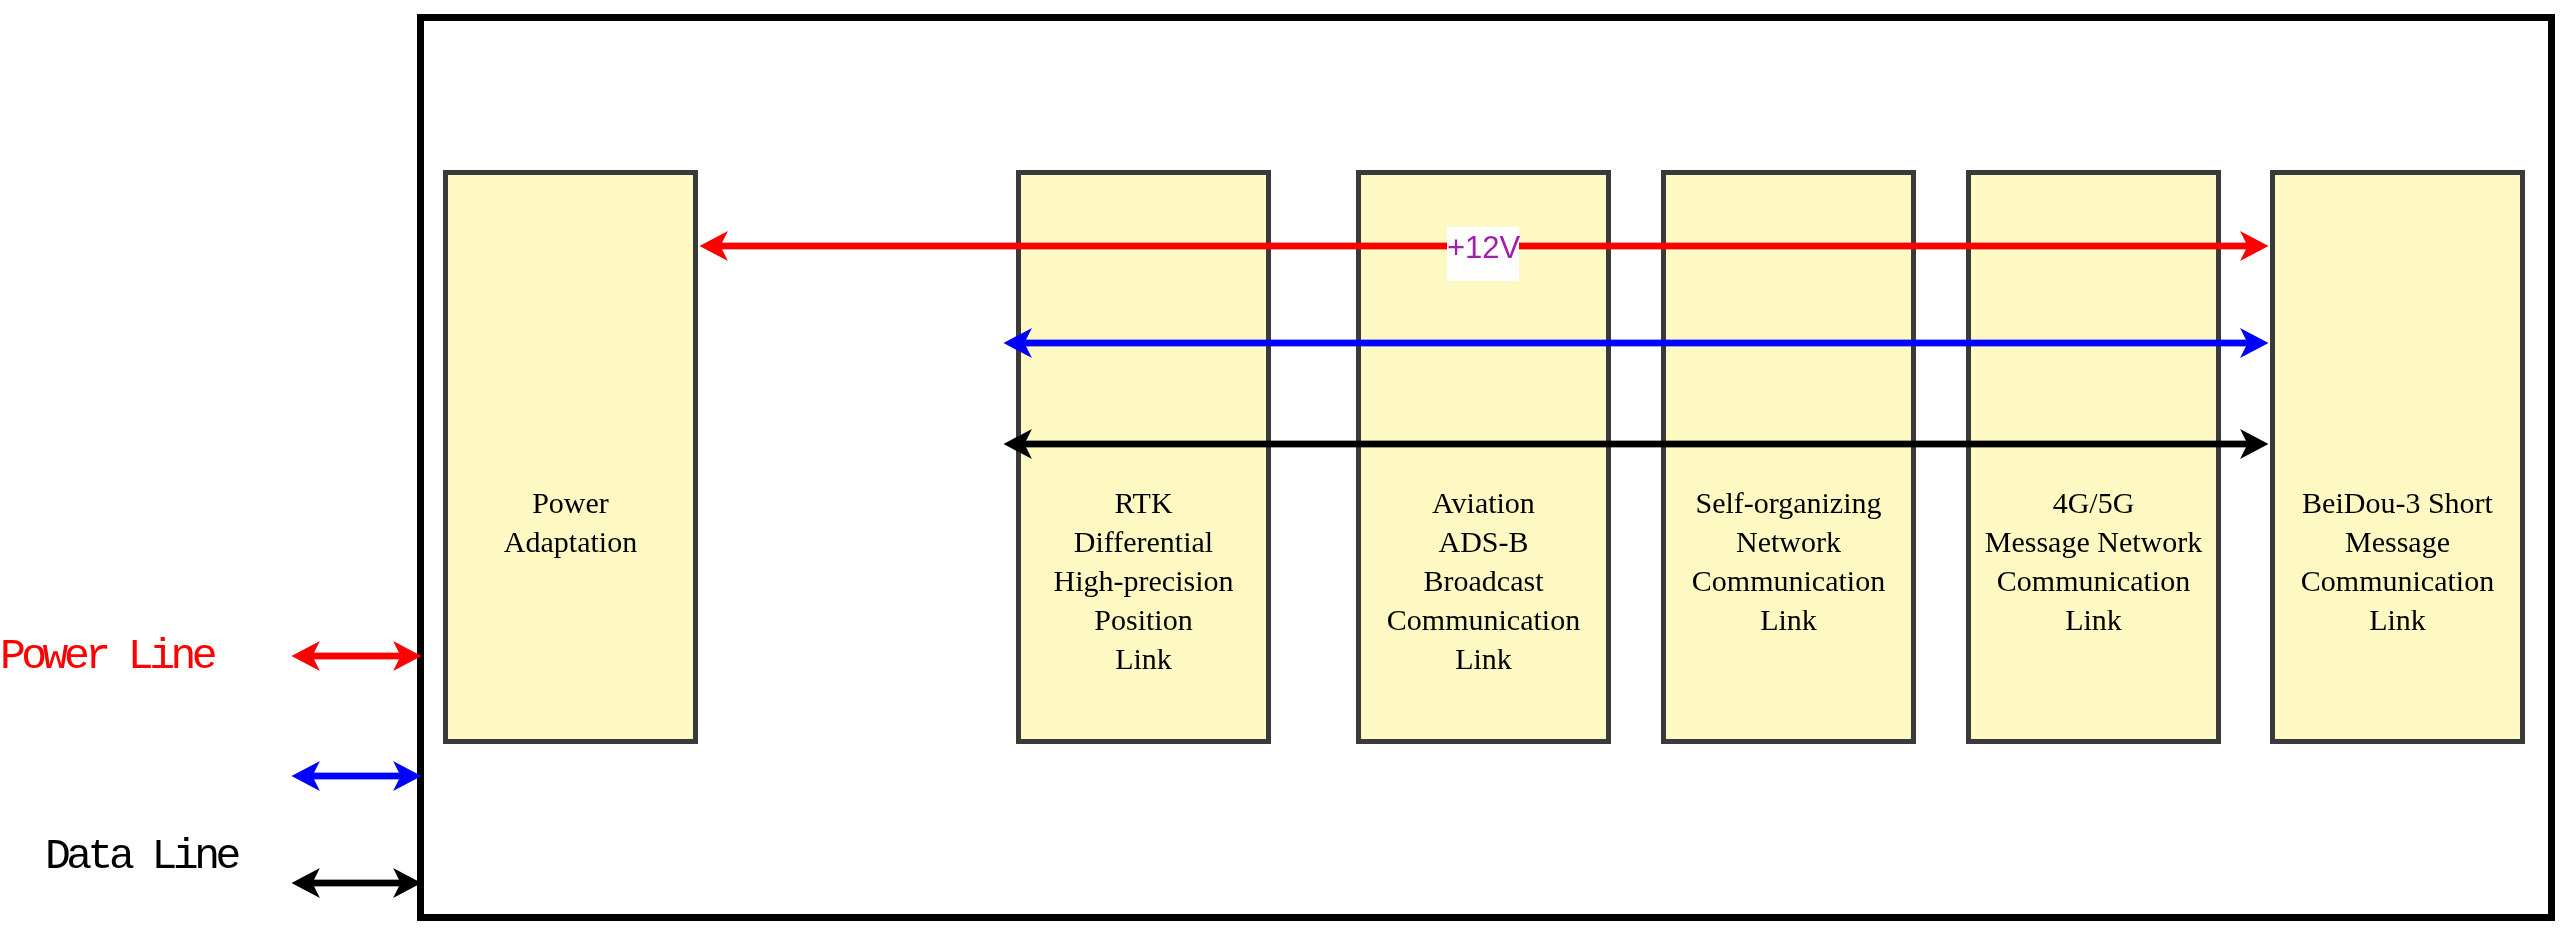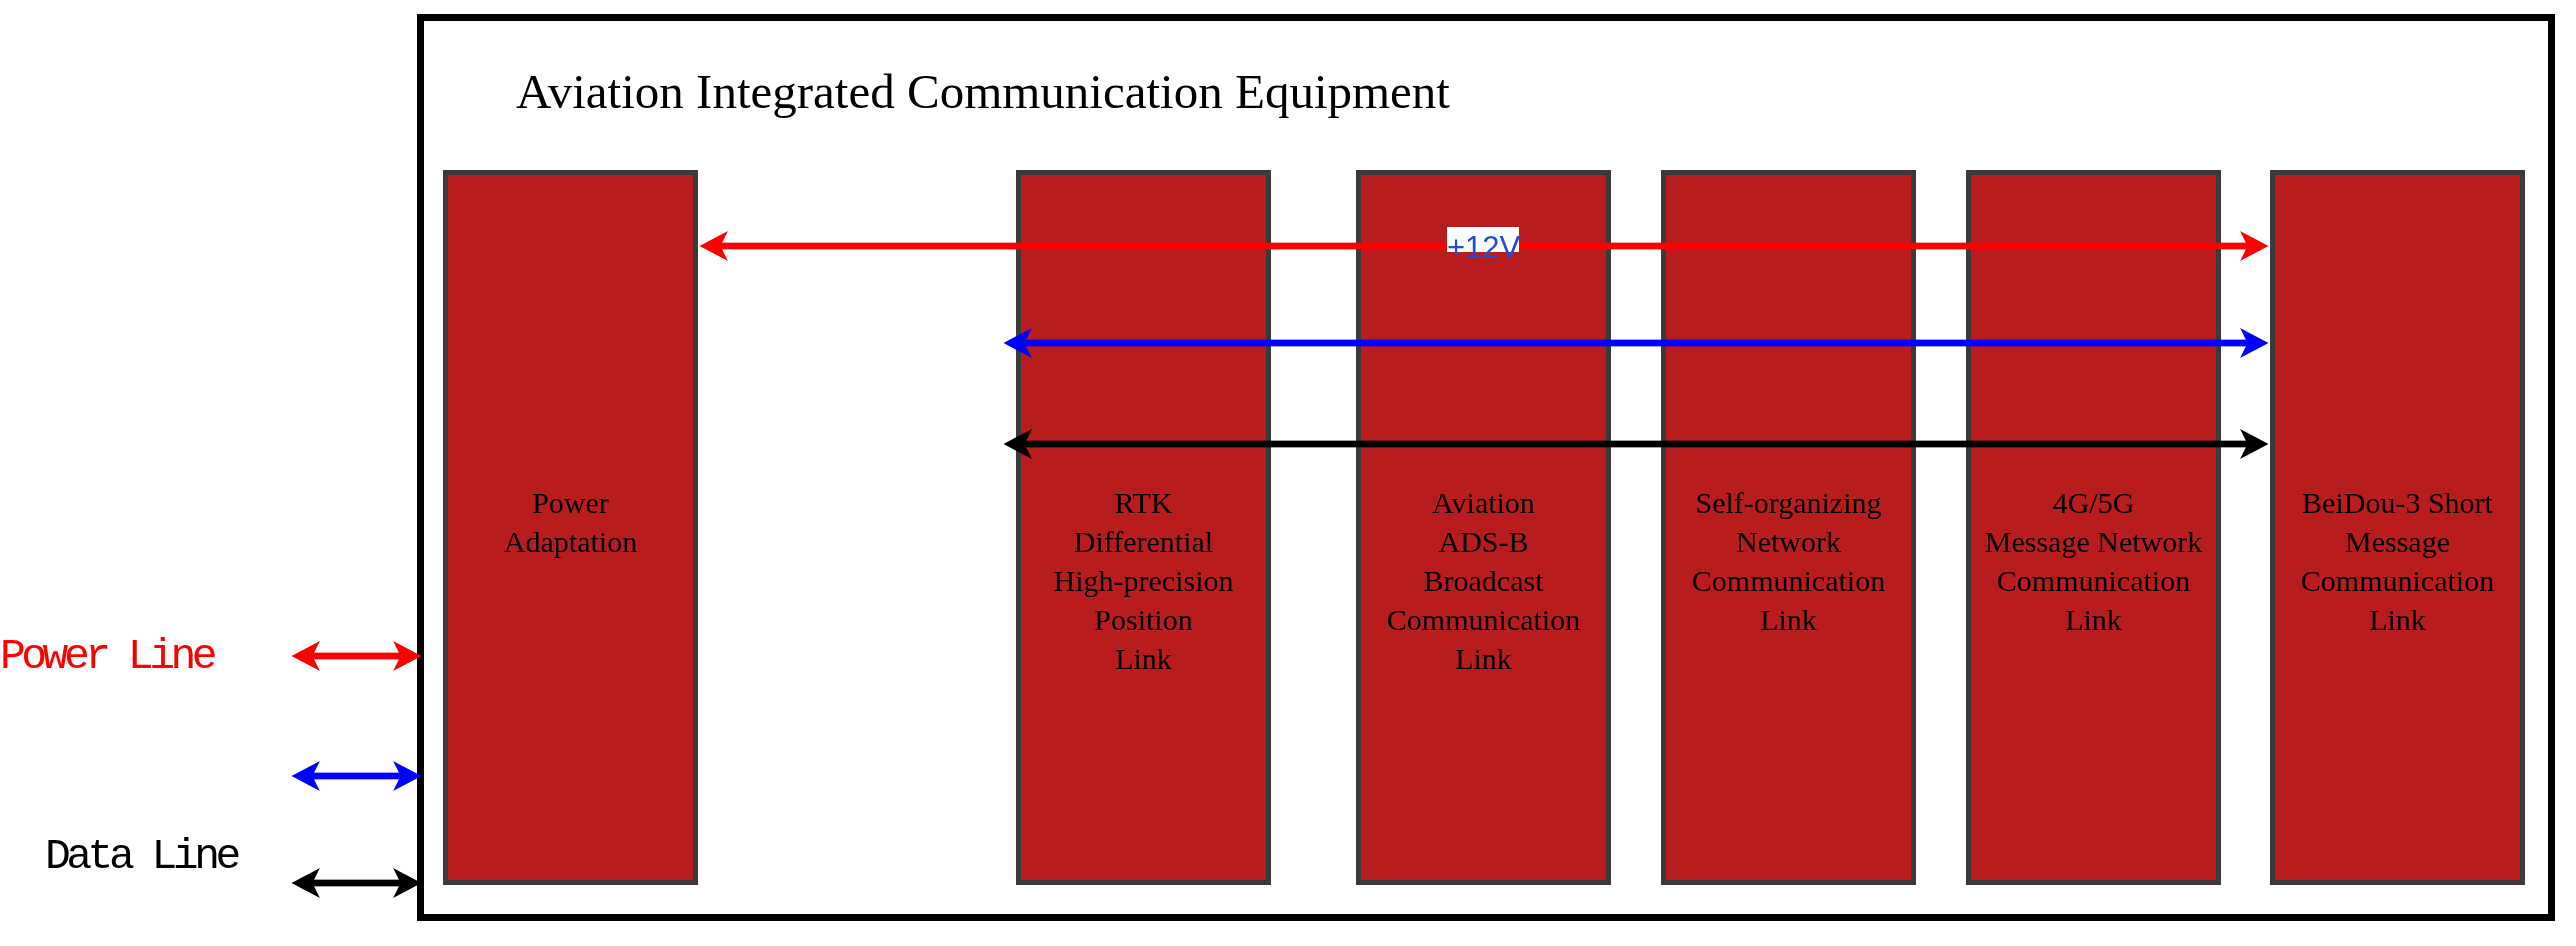--- a/index.html
+++ b/index.html
@@ -8,55 +8,54 @@
   .stage{position:absolute;left:0;top:0;width:2576px;height:947px;}
 
   
   .outer-box{position:absolute;left:417px;top:13.5px;width:2138px;height:907px;
              border:7.5px solid #000000;box-sizing:border-box;background:#FFFFFF;}
   .diagram-title{position:absolute;left:516px;top:67px;width:1197px;
                  font-size:49px;line-height:49px;color:#000000;
                  font-family:"Liberation Serif", serif;white-space:nowrap;}
 
   
-  .module{position:absolute;top:170px;height:715px;width:255px;
-          background:#b91c1c;border:5.2px solid #3A3A3A;box-sizing:border-box;}
+  .module{position:absolute;top:170px;height:574px;width:255px;
+          background:#fef9c3;border:5.2px solid #3A3A3A;box-sizing:border-box;}
   .module-label{margin-top:308px;font-size:30px;line-height:39px;color:#000000;
                 text-align:center;white-space:pre-line;
                 font-family:"Liberation Serif", serif;}
   .m0{left:443px;}  .m1{left:747px;}  .m2{left:1016px;} .m3{left:1356px;}
   .m4{left:1661px;} .m5{left:1966px;} .m6{left:2270px;}
 
   
   .arrow{position:absolute;height:36px;z-index:2;}
   .a-power{left:698px; top:228px;width:1572px;}
   .a-control{left:1002px;top:325px;width:1268px;}
   .a-data{left:1002px;top:426px;width:1268px;}
 
-  .bus-tag{position:absolute;left:1447px;top:227px;width:72px;height:25px;
+  .bus-tag{position:absolute;left:1447px;top:227px;width:72px;height:54px;
            background:#FFFFFF;z-index:3;text-align:left;line-height:41px;
-           font-size:31px;font-family:"Liberation Sans", sans-serif;color:#1d4ed8;}
+           font-size:31px;font-family:"Liberation Sans", sans-serif;color:#a21caf;}
 
   
   .legend-label{position:absolute;left:0;width:275px;height:51px;line-height:51px;
                 text-align:left;font-size:43px;letter-spacing:-4.5px;
                 font-family:"Liberation Mono", monospace;white-space:nowrap;}
   .l-power{top:631px;color:#FF0000;}
   .l-control{top:751px;color:#0000FF;}
   .l-data{top:831px;color:#000000;margin-left:45px;}
   .legend-arrow{position:absolute;left:290px;width:133px;height:36px;z-index:2;}
   .la-power{top:638px;} .la-control{top:758px;} .la-data{top:865px;}
 </style>
 </head>
 <body>
 
 <div class="stage">
 
   <div class="outer-box"></div>
-  <div class="diagram-title">Aviation Integrated Communication Equipment</div>
 
   <div class="module m0">
     <div class="module-label">Power
 Adaptation</div>
   </div>
   <div class="module m2">
     <div class="module-label">RTK
 Differential
 High-precision
 Position

